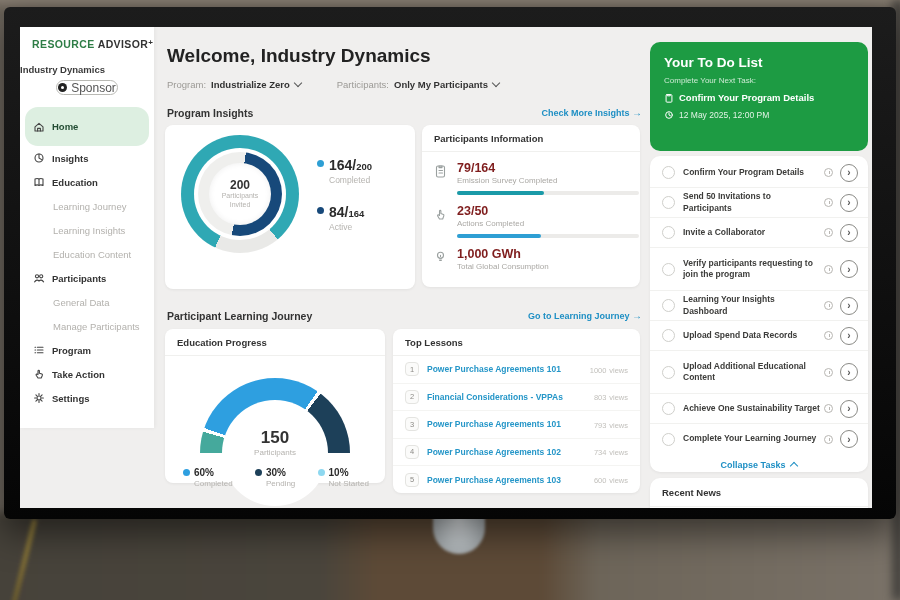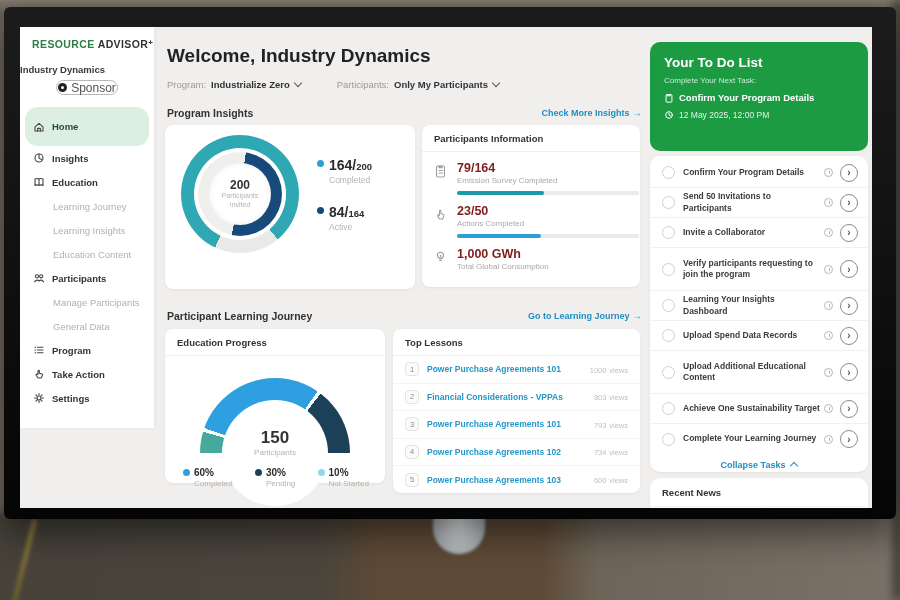--- a/index.html
+++ b/index.html
@@ -225,24 +225,24 @@
           </div>
           <div class="mi">
             <svg class="oline" viewBox="0 0 12 12">
                 <circle cx="4" cy="4.3" r="1.6"></circle>
                 <circle cx="8.2" cy="4.3" r="1.6"></circle>
                 <path d="M1.6 9.8 Q4 6.9 6 9 Q8.2 6.9 10.6 9.8"></path>
               </svg>
             <span class="lbl">Participants</span>
           </div>
           <div class="mi sub">
+            <span class="lbl">General Data</span>
+          </div>
+          <div class="mi sub">
             <span class="lbl">Manage Participants</span>
-          </div>
-          <div class="mi sub">
-            <span class="lbl">General Data</span>
           </div>
           <div class="mi">
             <svg class="oline" viewBox="0 0 12 12">
                 <path d="M4.4 3.2 H10 M4.4 6 H10 M4.4 8.8 H10"></path>
                 <path d="M2 3.2 H2.6 M2 6 H2.6 M2 8.8 H2.6"></path>
               </svg>
             <span class="lbl">Program</span>
           </div>
           <div class="mi">
             <svg class="oline" viewBox="0 0 12 12">

